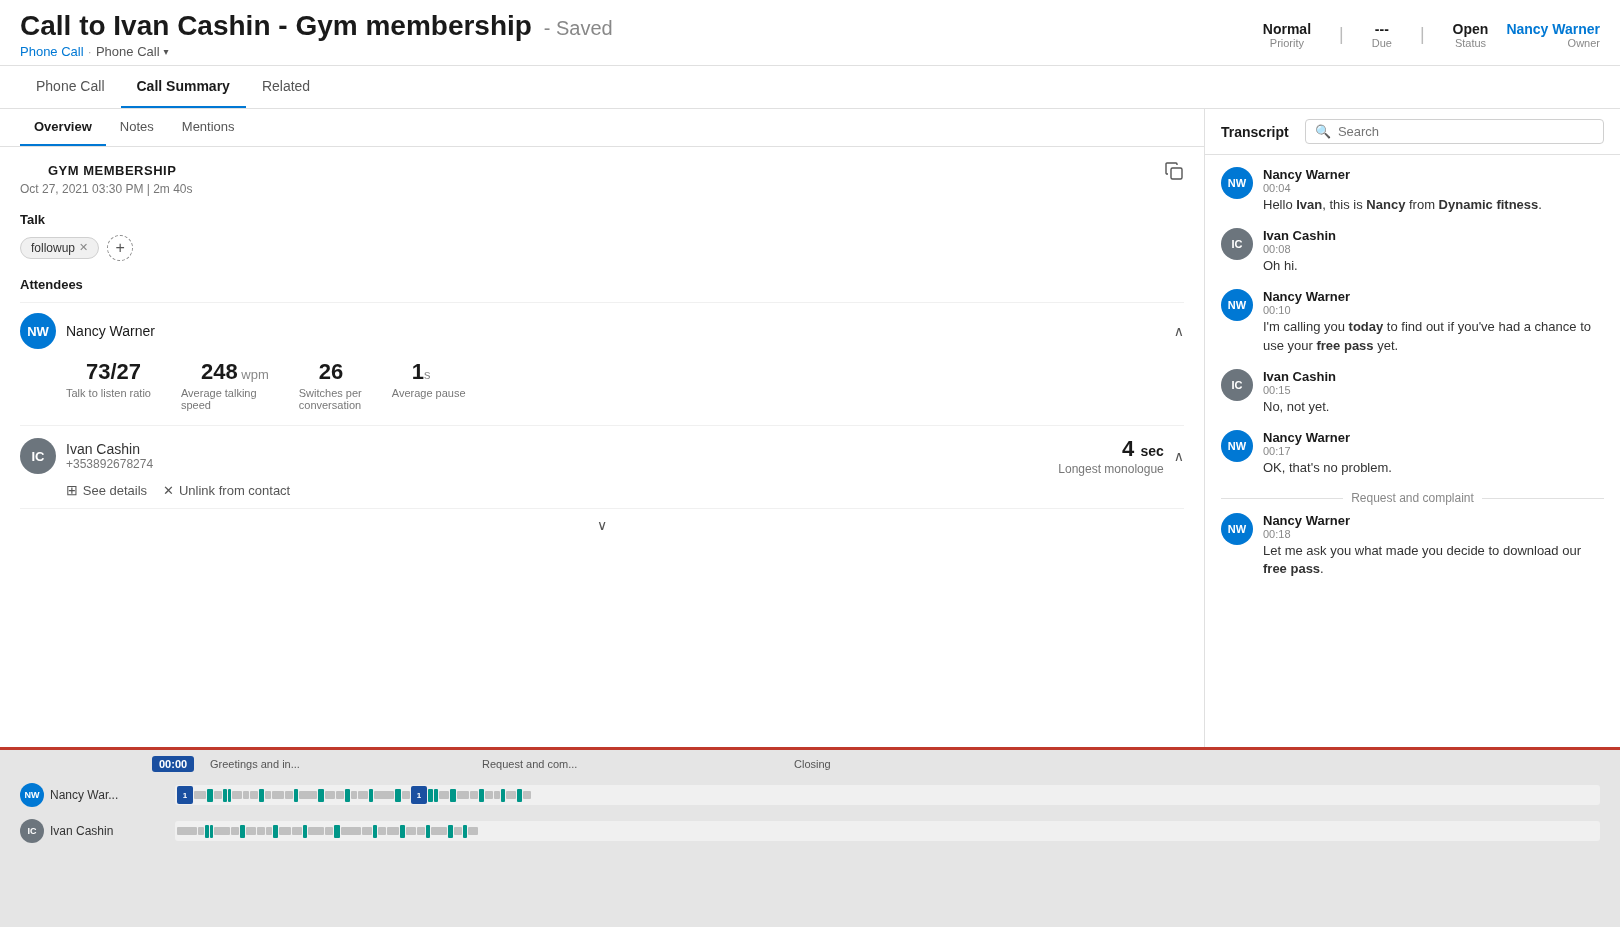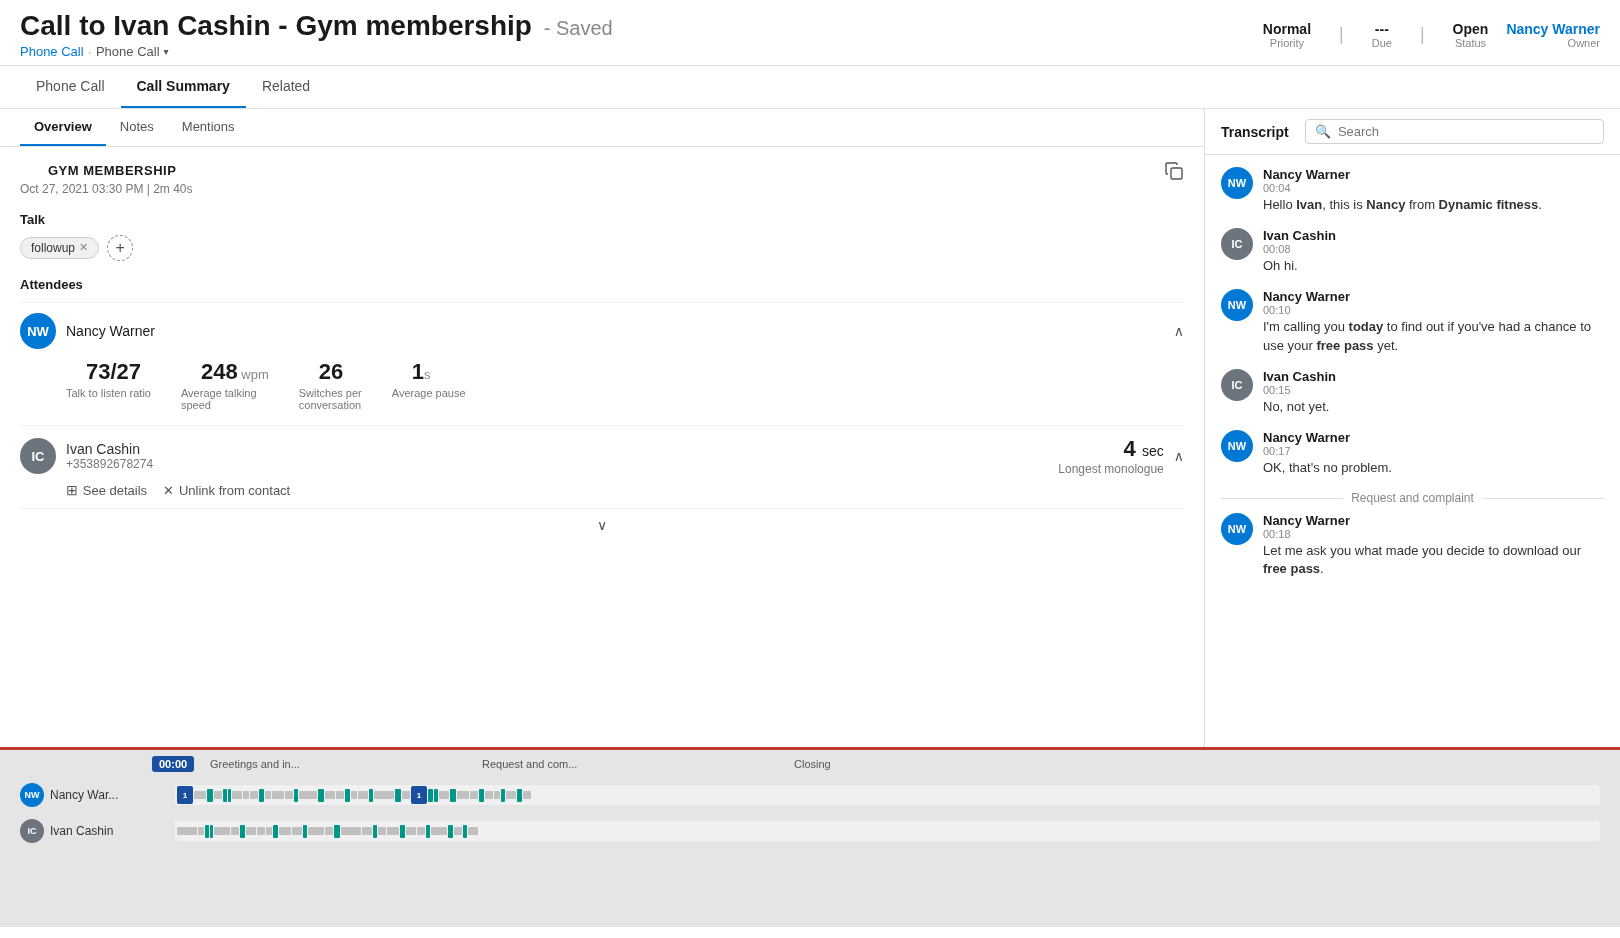--- a/index.html
+++ b/index.html
@@ -202,21 +202,21 @@
         </div>
 
         <div style="border-top:1px solid #f0f0f0;padding:10px 0;">
           <div style="display:flex;align-items:center;">
             <div class="avatar gray">IC</div>
             <div style="margin-left:10px;flex:1;">
               <div style="font-size:14px;font-weight:500;">Ivan Cashin</div>
               <div style="font-size:12px;color:#777;">+353892678274</div>
             </div>
             <div style="margin-left:auto;text-align:right;margin-right:10px;">
-              <div style="font-size:22px;font-weight:700;color:#1a1a1a;">4 <span style="font-size:14px;font-weight:400;">sec</span></div>
+              <div style="font-size:22px;font-weight:700;color:#1a1a1a;">4 <span style="font-size:14px;font-weight:700;">sec</span></div>
               <div style="font-size:12px;color:#777;">Longest monologue</div>
             </div>
             <span class="chevron">∧</span>
           </div>
           <div class="attendee2-actions">
             <div class="action-link">
               <span style="font-size:14px;">⊞</span>
               <span>See details</span>
             </div>
             <div class="action-link">

